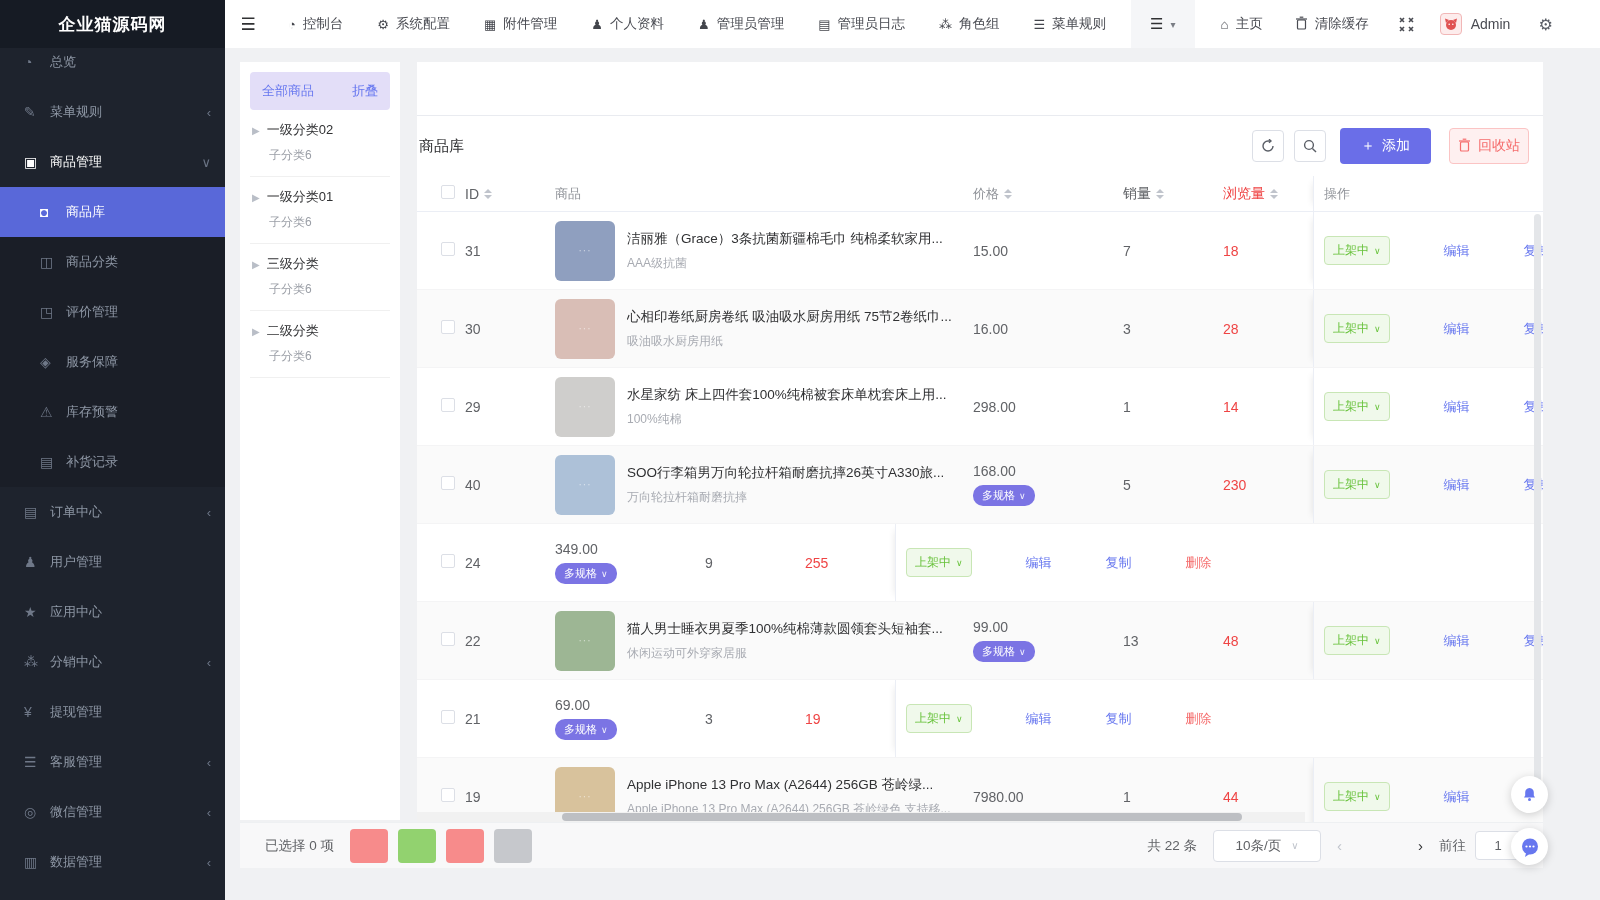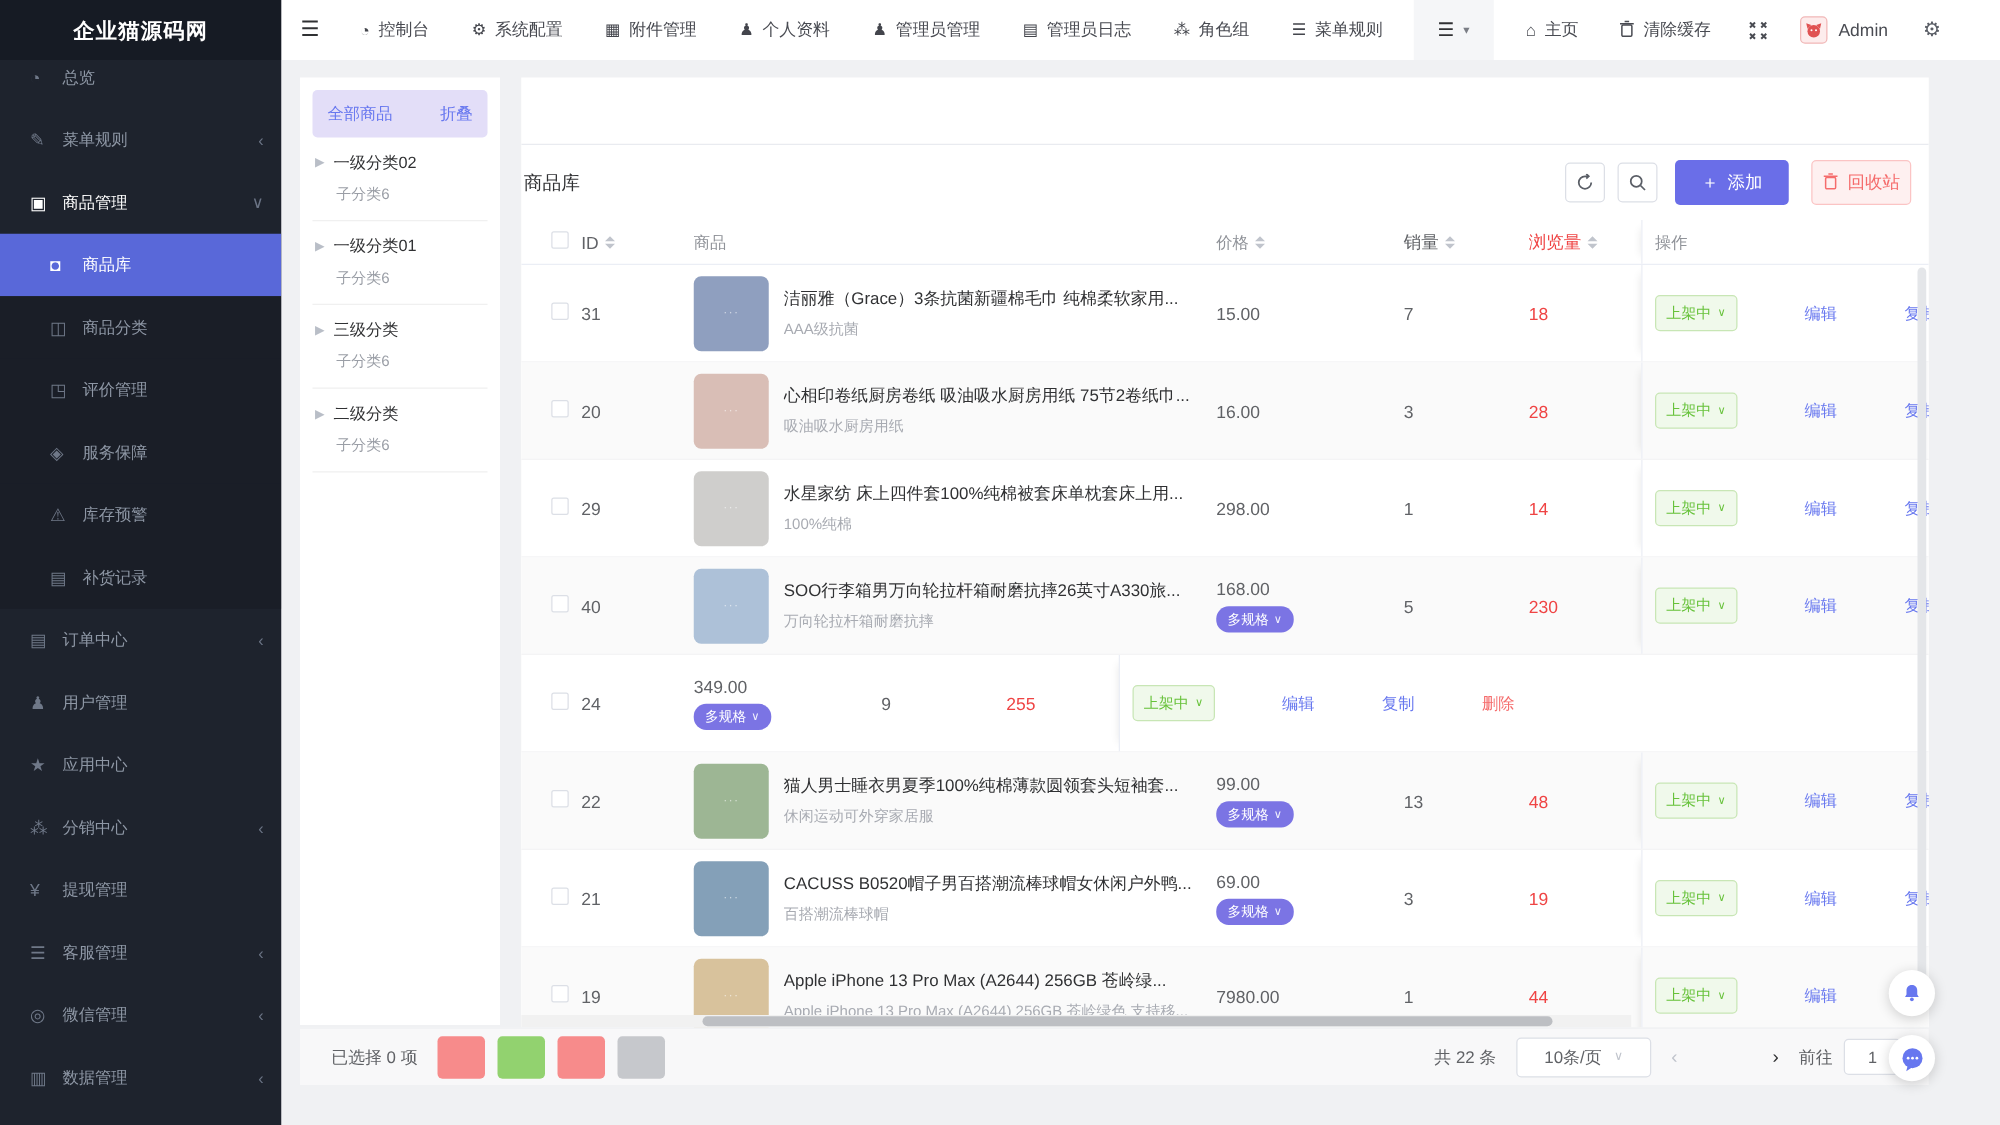--- a/index.html
+++ b/index.html
@@ -435,21 +435,21 @@
               <span class="sl">上架中</span>
               <span class="pc">∨</span>
             </span>
       <span class="link edit">编辑</span>
       <span class="link copy">复制</span>
       <span class="link del">删除</span>
     </div>
   </div>
         <div class="trow">
     <div class="c-check"><span class="checkbox"></span></div>
-    <div class="c-id">20</div>
+    <div class="c-id">30</div>
     <div class="c-prod">
       <div class="thumb" style="background: rgb(217, 190, 182);"></div>
       <div class="prod-text">
         <div class="prod-title">心相印卷纸厨房卷纸 吸油吸水厨房用纸 75节2卷纸巾...</div>
         <div class="prod-sub">吸油吸水厨房用纸</div>
       </div>
     </div>
     <div class="c-price">
       <div class="price-val">16.00</div>
 
@@ -568,27 +568,20 @@
               <span class="pc">∨</span>
             </span>
       <span class="link edit">编辑</span>
       <span class="link copy">复制</span>
       <span class="link del">删除</span>
     </div>
   </div>
         <div class="trow">
     <div class="c-check"><span class="checkbox"></span></div>
     <div class="c-id">21</div>
-    <div class="c-prod">
-      <div class="thumb" style="background: rgb(132, 160, 184);"></div>
-      <div class="prod-text">
-        <div class="prod-title">CACUSS B0520帽子男百搭潮流棒球帽女休闲户外鸭...</div>
-        <div class="prod-sub">百搭潮流棒球帽</div>
-      </div>
-    </div>
     <div class="c-price">
       <div class="price-val">69.00</div>
       <div class="multi-pill">
               <span class="ml">多规格</span>
               <span class="pc">∨</span>
             </div>
     </div>
     <div class="c-sales">3</div>
     <div class="c-views">19</div>
     <div class="c-act">

